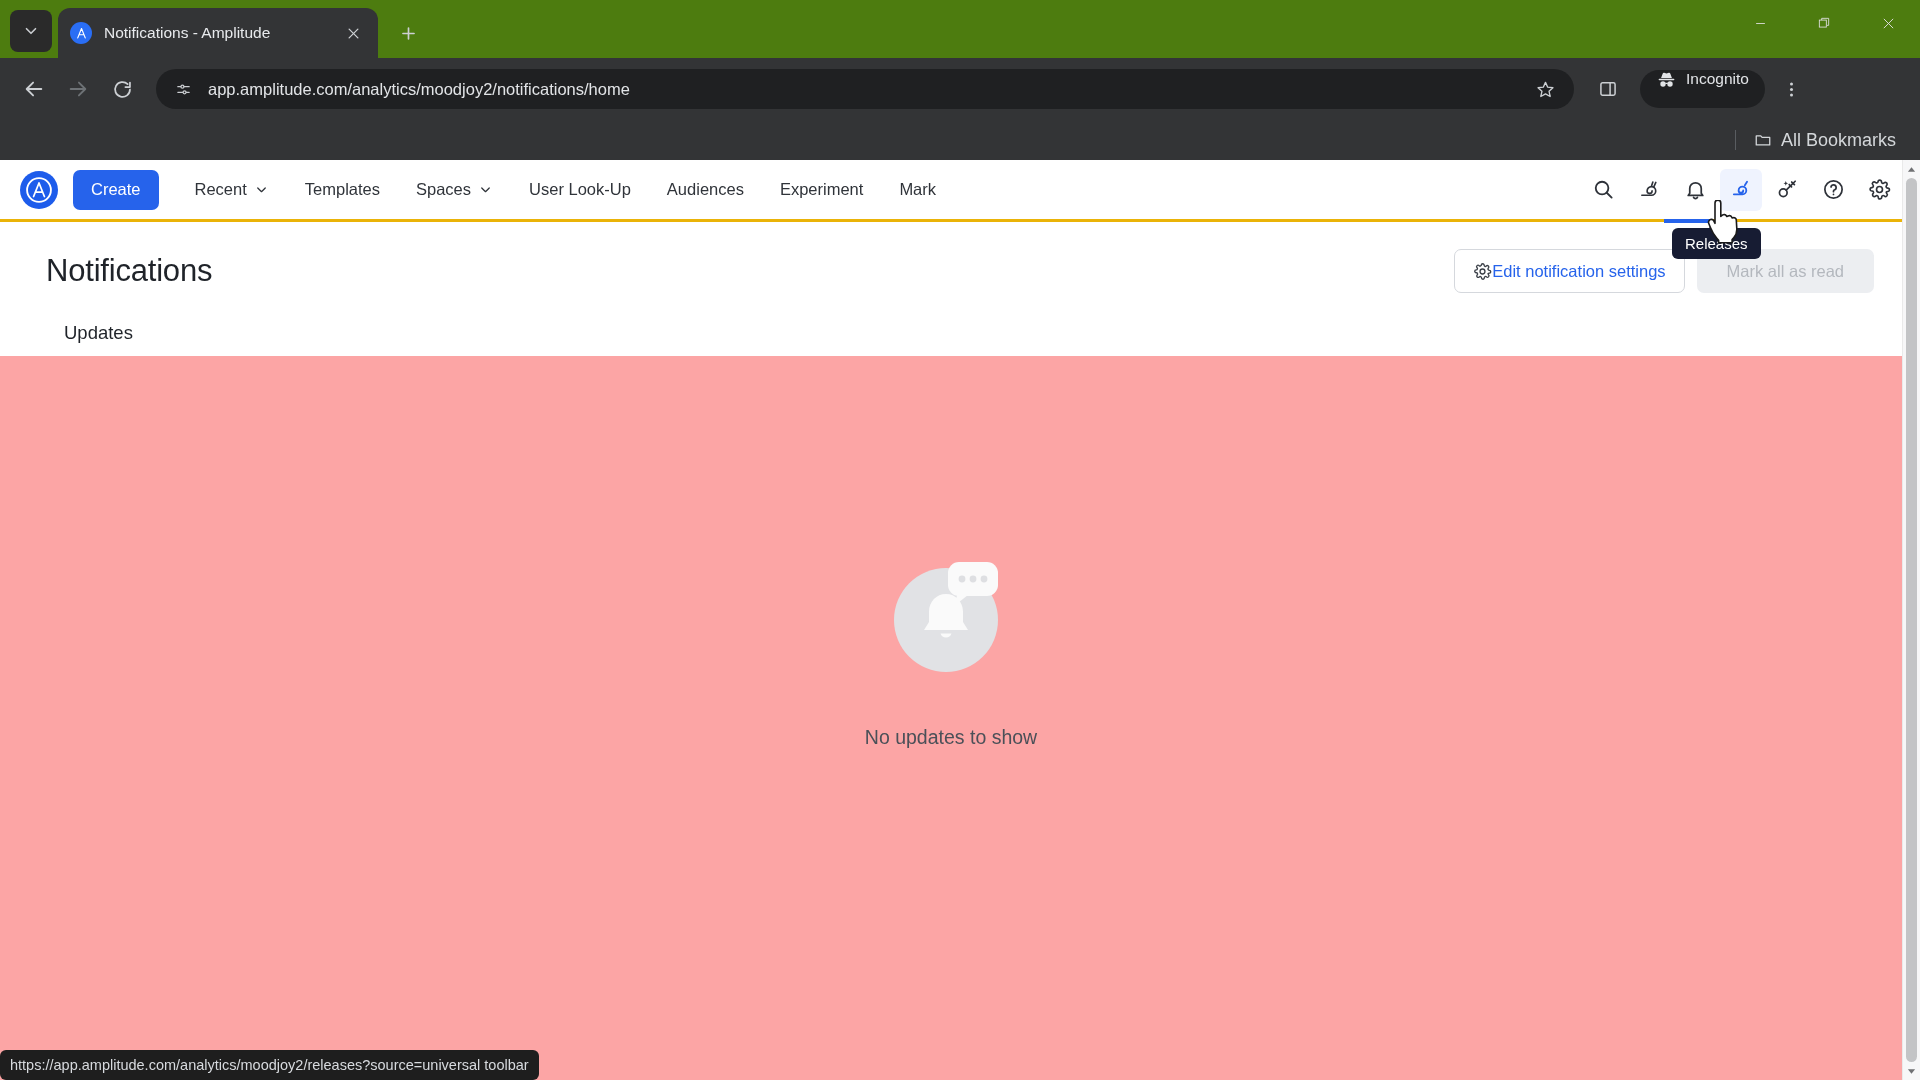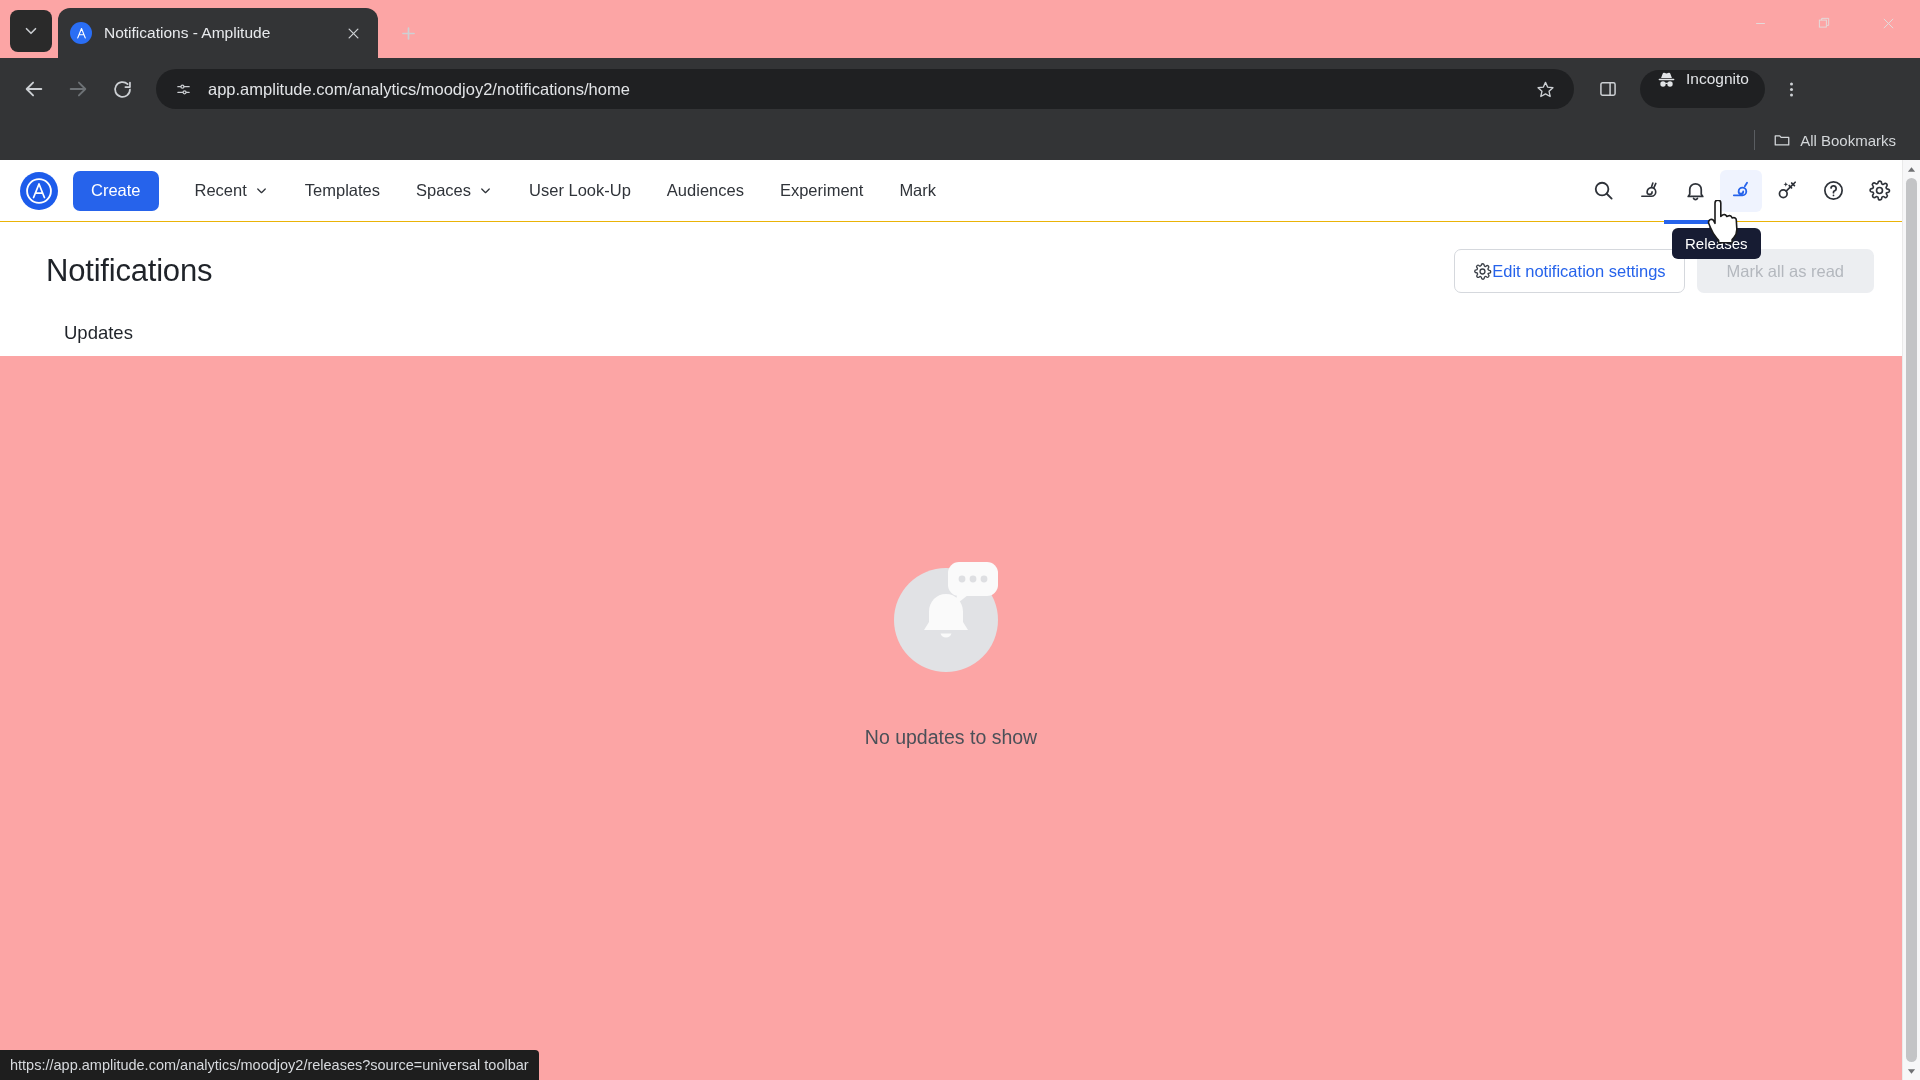--- a/index.html
+++ b/index.html
@@ -7,21 +7,21 @@
     width: 1920px; height: 1080px;
     overflow: hidden;
     font-family: "Liberation Sans", sans-serif;
     background: #1c1c1c;
   }
 
   
   .browser { width: 1920px; height: 1080px; position: relative; display: flex; flex-direction: column; }
 
   .tabstrip {
-    height: 58px; background: #fca5a5;
+    height: 58px; background: #4d7c0f;
     display: flex; align-items: flex-end; position: relative;
     padding-left: 8px;
   }
   .tabsearch {
     width: 42px; height: 42px; margin-bottom: 6px; margin-left: 2px;
     border-radius: 8px; display: flex; align-items: center; justify-content: center;
     background: #2a2a2a;
   }
   .tabsearch svg { width: 18px; height: 18px; }
 
@@ -91,28 +91,28 @@
     display: flex; gap: 9px; padding: 0 16px;
     color: #e2e4e7; font-size: 15.5px; margin-left: 8px; flex: 0 0 auto;
   }
   .kebab { width: 38px; height: 38px; display:flex;align-items:center;justify-content:center;color:#cdd0d4; margin-left:4px; flex:0 0 auto;}
 
   .bookmarkbar {
     height: 40px; background: #333436; display: flex; align-items: center;
     justify-content: flex-end; padding-right: 16px; gap: 10px;
   }
   .bm-sep { width: 1px; height: 20px; background: #5a5d61; }
-  .allbm { display: flex; align-items: center; gap: 9px; color: #d4d7da; font-size: 15px; padding: 4px 8px; border-radius: 6px;}
+  .allbm { display: flex; align-items: center; gap: 9px; color: #d4d7da; font-size: 18px; padding: 4px 8px; border-radius: 6px;}
 
   
   .page { flex: 1; background: #ffffff; position: relative; overflow: hidden; }
 
   .amp-nav {
     height: 62px; background: #fff; display: flex; align-items: center;
-    padding: 0 20px; border-bottom: 1px solid #eab308; position: relative;
+    padding: 0 20px; border-bottom: 3px solid #eab308; position: relative;
   }
   .amp-logo {
     width: 38px; height: 38px; border-radius: 50%; background: #1d5ceb;
     display: flex; align-items: center; justify-content: center; flex: 0 0 auto;
   }
   .amp-create {
     background: #2663eb; color: #fff; border: none; border-radius: 7px;
     height: 40px; padding: 0 18px; font-size: 16.5px; font-family: inherit;
     margin-left: 15px; cursor: pointer; font-weight: 400;
   }
@@ -186,21 +186,21 @@
   .pg-scroll .thumb {
     position: absolute; left: 3px; right: 3px; top: 18px; bottom: 18px;
     background: #c3c4c6; border-radius: 7px;
   }
 
   
   .statusbar {
     position: absolute; left: 0; bottom: 0; height: 30px;
     background: #1e1e1e; color: #d7dade; font-size: 14.5px;
     display: flex; align-items: center; padding: 0 10px;
-    border-top-right-radius: 4px; z-index: 50;
+    border-top-right-radius: 4px; z-index: 50; border-radius: 6px;
   }
 </style>
 </head>
 <body>
 
 <div class="browser">
 
   <div class="tabstrip">
     <div class="tabsearch">
       <svg viewBox="0 0 24 24" fill="none" stroke="#c9ccd0" stroke-width="2.2" stroke-linecap="round" stroke-linejoin="round">

